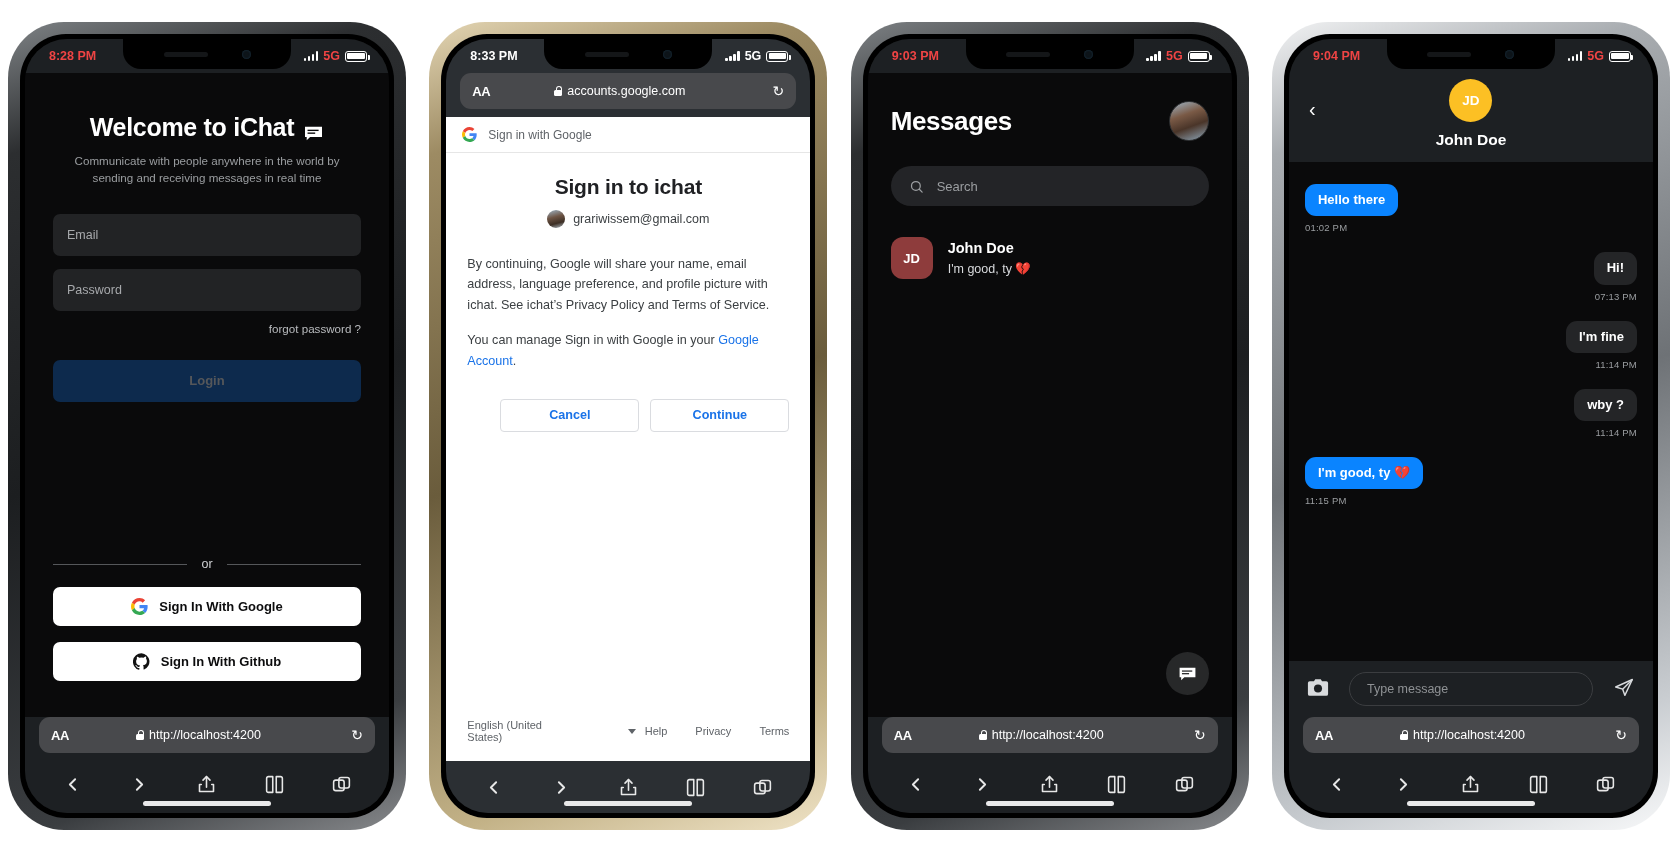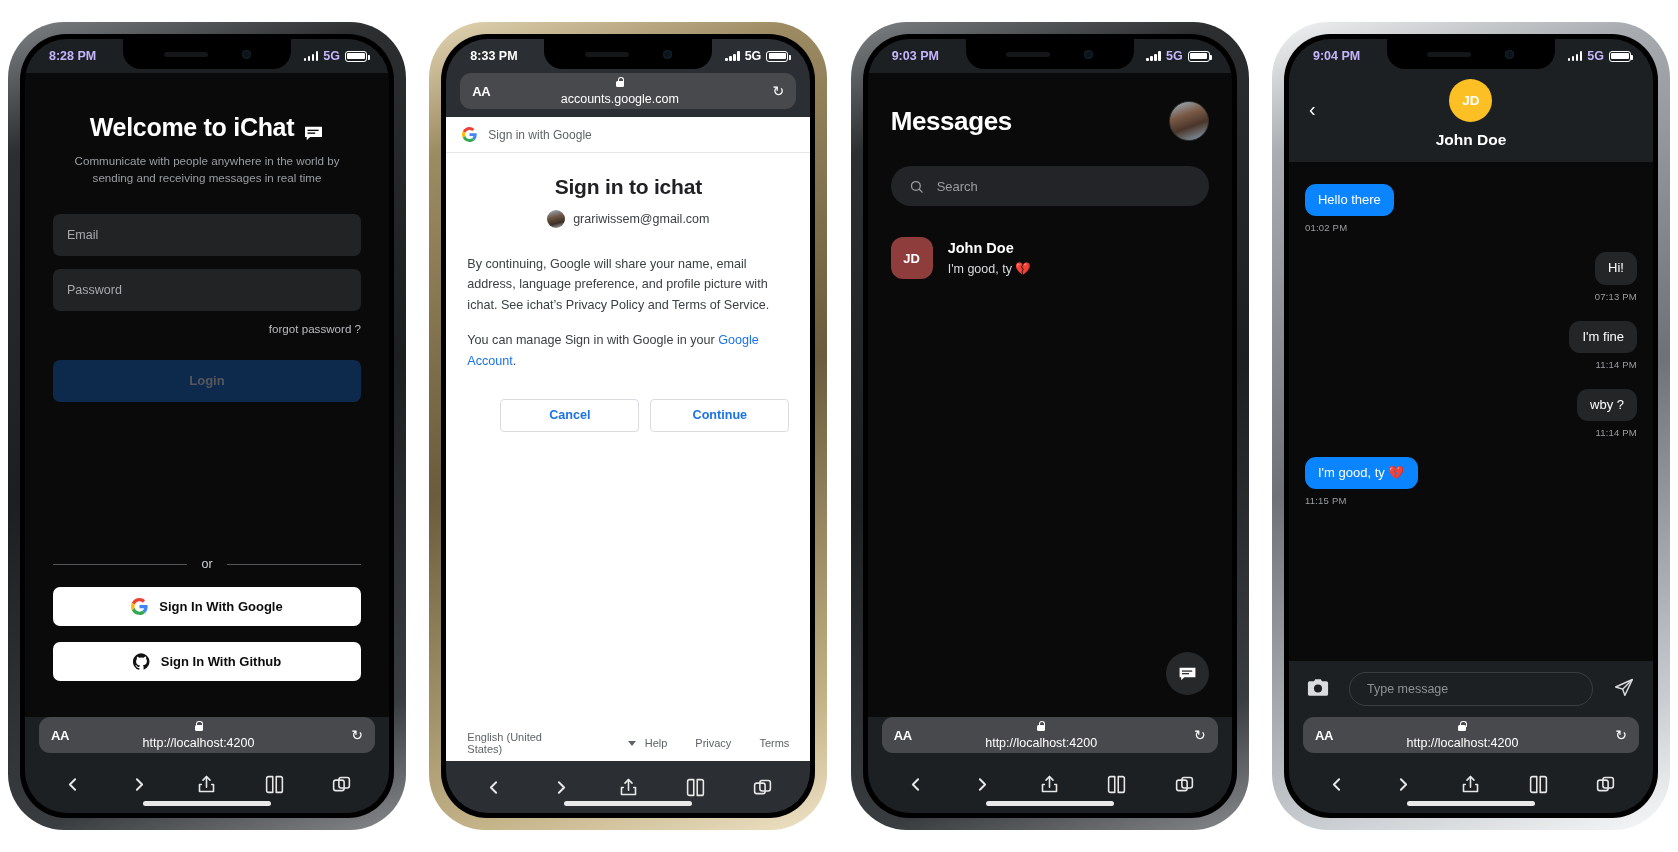--- a/index.html
+++ b/index.html
@@ -78,21 +78,21 @@
   
   .statusbar {
     position: relative;
     height: 34px; flex: 0 0 34px;
     display: flex; align-items: center;
     justify-content: space-between;
     padding: 0 22px 0 24px;
     z-index: 35;
     font-size: 12.5px; font-weight: bold;
   }
-  .statusbar.dark-bg { background: #1d2023; color: #c4b5fd; }
+  .statusbar.dark-bg { background: #1d2023; color: #ef4444; }
   .statusbar.light-bg { background: #2b2f33; color: #fff; }
   .sb-right { display: flex; align-items: center; gap: 5px; }
   .bars { display: flex; align-items: flex-end; gap: 1.5px; height: 10px; }
   .bars i { width: 2.5px; background: #fff; border-radius: 1px; display: block; }
   .bars i:nth-child(1){height:3.5px}.bars i:nth-child(2){height:5.5px}
   .bars i:nth-child(3){height:7.5px}.bars i:nth-child(4){height:10px}
   .batt { width: 22px; height: 11px; border: 1.4px solid #fff; border-radius: 3px; position: relative; }
   .batt::after { content:''; position:absolute; right:-3.5px; top:3px; width:2px; height:5px; background:#fff; border-radius:0 1px 1px 0;}
   .batt i { position:absolute; inset:1.4px; background:#fff; border-radius:1px; display:block; }
 
@@ -107,21 +107,20 @@
     padding: 0 12px;
     color: #fff; font-size: 12.5px;
     position: relative;
   }
   .safari-url .aa { font-size: 13px; font-weight: 600; letter-spacing: -0.4px; }
   .safari-url .urltext {
     position: absolute; left: 0; right: 17px;
     text-align: center;
     display: flex; align-items: center; justify-content: center; gap: 5px;
     pointer-events: none;
-    flex-direction: column;
   }
   .safari-url .reload { margin-left: auto; font-size: 14px; z-index: 2; }
   .safari-bottom {
     flex: 0 0 auto;
     height: 52px;
     display: flex; align-items: center;
     justify-content: space-around;
     padding: 0 14px 6px;
     color: #f3f3f3;
   }
@@ -199,21 +198,21 @@
   .gtext p + p { margin-top: 15px; }
   .glink { color: #1a73e8; }
   .gbtns { display: flex; gap: 11px; margin-top: 28px; margin-left: 33px; }
   .gbtn {
     flex: 1; height: 33px; border: 1px solid #dadce0; border-radius: 4px;
     display: flex; align-items: center; justify-content: center;
     color: #1a73e8; font-size: 12.6px; font-weight: 600;
   }
   .gfooter {
     flex: 0 0 auto; display: flex; align-items: center;
-    padding: 0 21px 6px; gap: 9px;
+    padding: 0 21px 18px; gap: 9px;
   }
   .glang { color: #5f6368; font-size: 11px; display:flex; align-items:center; gap: 62px; }
   .caret { width:0;height:0;border-left:4.5px solid transparent;border-right:4.5px solid transparent;border-top:5px solid #5f6368; }
   .gfootlinks { margin-left: auto; display: flex; gap: 28px; }
   .gfootlinks span { color: #5f6368; font-size: 11px; }
 
   
   .msgs { height: 100%; padding: 28px 23px 0; position: relative; }
   .msgs-head { display: flex; align-items: center; justify-content: space-between; }
   .msgs-title { color: #fff; font-size: 26px; font-weight: 600; letter-spacing: -.4px; }
@@ -264,21 +263,21 @@
   }
   .chat-name { color: #fff; font-size: 15.5px; font-weight: bold; margin-top: 9px; }
   .chat-scroll { flex: 1 1 auto; padding: 22px 16px 8px; overflow: hidden; }
   .row { display: flex; flex-direction: column; margin-bottom: 19px; }
   .row.out { align-items: flex-start; }
   .row.in  { align-items: flex-end; }
   .bubble {
     max-width: 74%;
     border-radius: 11px;
     padding: 8px 13px;
-    font-size: 13px; font-weight: normal;
+    font-size: 13px; font-weight: bold;
     color: #fff;
     line-height: 1.25;
   }
   .row.out .bubble { background: #0a84ff; }
   .row.in .bubble  { background: #242527; }
   .tstamp { color: #9b9ea1; font-size: 9.5px; margin-top: 6px; letter-spacing: .2px; }
   .composer {
     flex: 0 0 auto; background: #1d2023;
     height: 56px;
     display: flex; align-items: center; gap: 20px;

